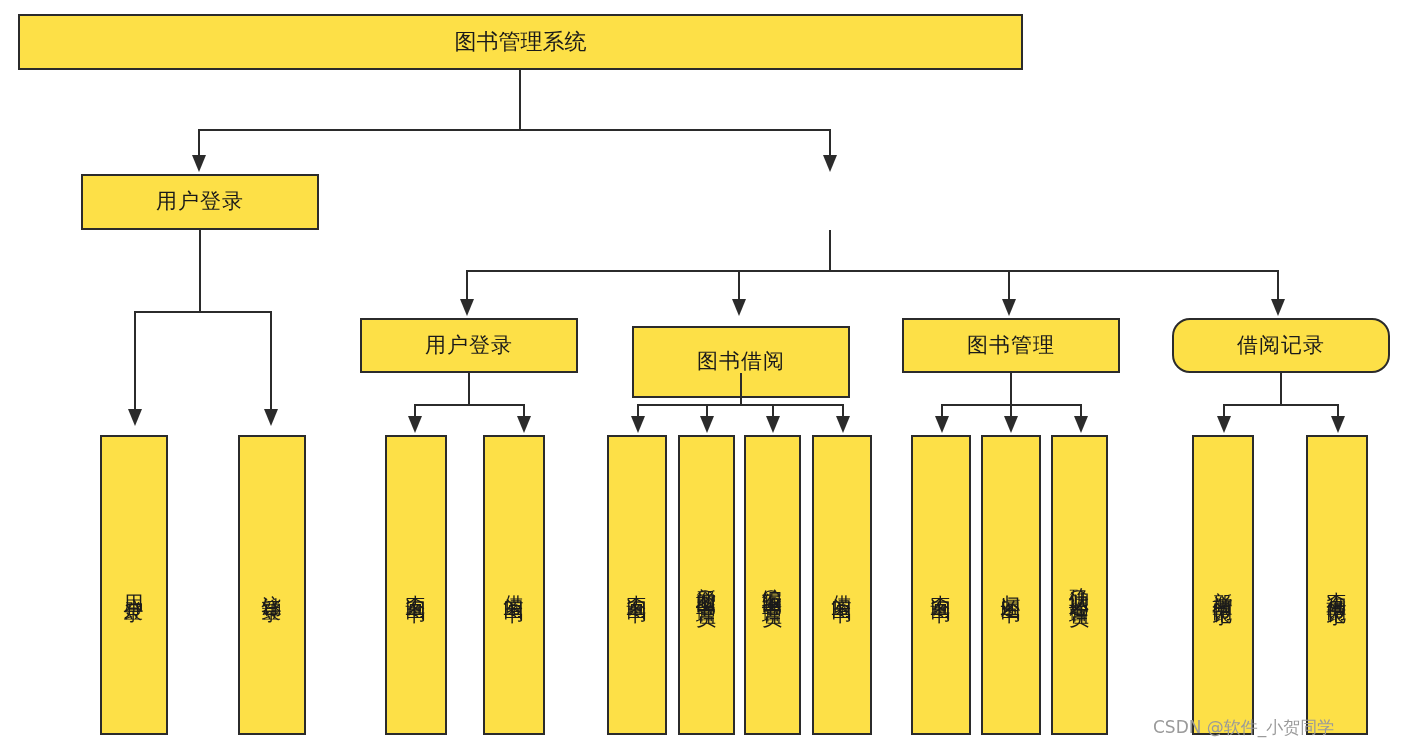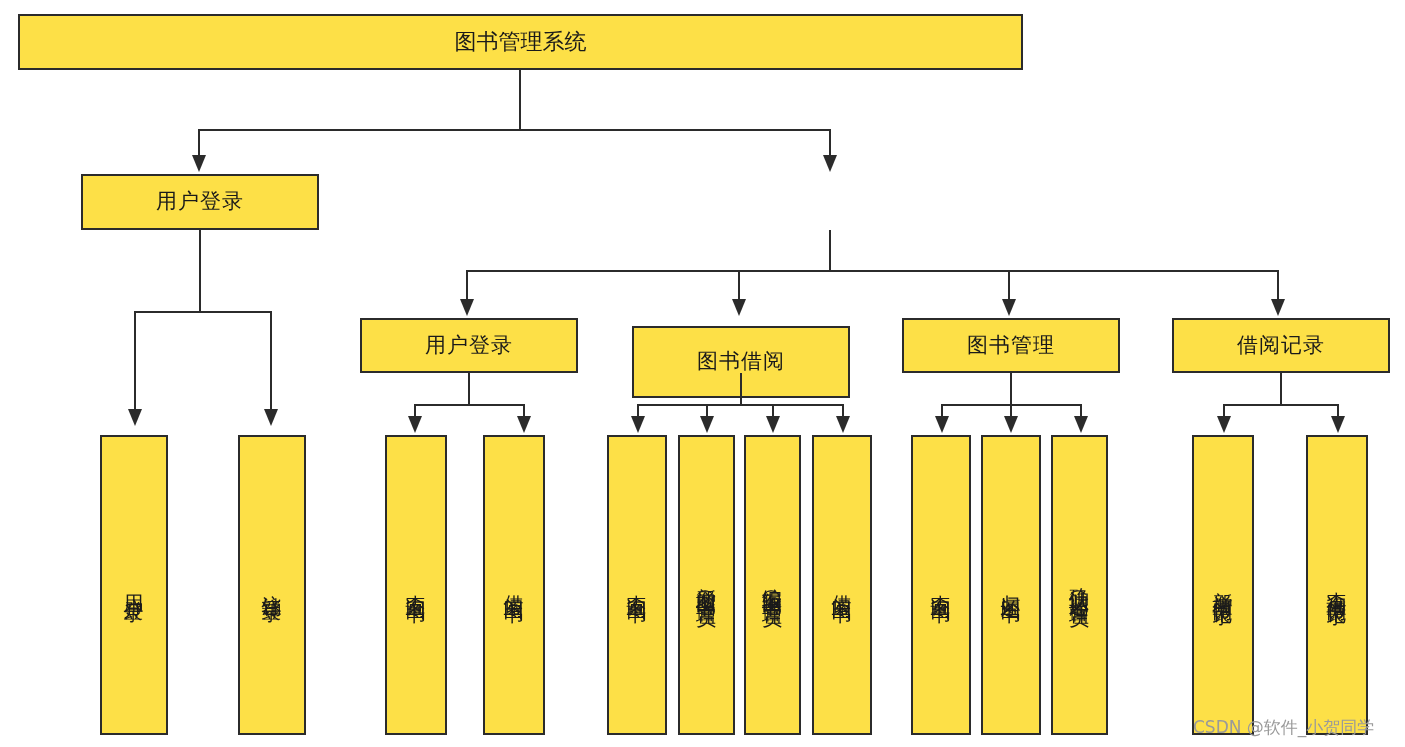--- a/index.html
+++ b/index.html
@@ -120,21 +120,21 @@
 
   <div class="box horiz" style="left:360px; top:318px; width:218px; height:55px;">
     <span>用户登录</span>
   </div>
   <div class="box horiz" style="left:632px; top:326px; width:218px; height:72px;">
     <span>图书借阅</span>
   </div>
   <div class="box horiz" style="left:902px; top:318px; width:218px; height:55px;">
     <span>图书管理</span>
   </div>
-  <div class="box horiz" style="left:1172px; top:318px; width:218px; height:55px;">
+  <div class="box horiz" style="left:1172px; top:318px; width:218px; height:55px;border-radius:18px;">
     <span>借阅记录</span>
   </div>
 
   <div class="vline" style="left:468px; top:373px; height:32px;"></div>
   <div class="hline" style="left:414px; top:404px; width:110px;"></div>
   <div class="vline" style="left:414px; top:404px; height:14px;"></div>
   <div class="arrow" style="left:408px; top:416px;"></div>
   <div class="vline" style="left:523px; top:404px; height:14px;"></div>
   <div class="arrow" style="left:517px; top:416px;"></div>
 
@@ -202,17 +202,17 @@
     <span class="vlabel">确认归还（管理员）</span>
   </div>
 
   <div class="box vert" style="left:1192px; top:435px; width:62px; height:300px;">
     <span class="vlabel">新增借阅记录</span>
   </div>
   <div class="box vert" style="left:1306px; top:435px; width:62px; height:300px;">
     <span class="vlabel">查询借阅记录</span>
   </div>
 
-  <div class="watermark" style="left:1193px; top:716px;">
+  <div class="watermark" style="left:1153px; top:716px;">
     <span>CSDN @软件_小贺同学</span>
   </div>
 
 </div>
 
 </body></html>

